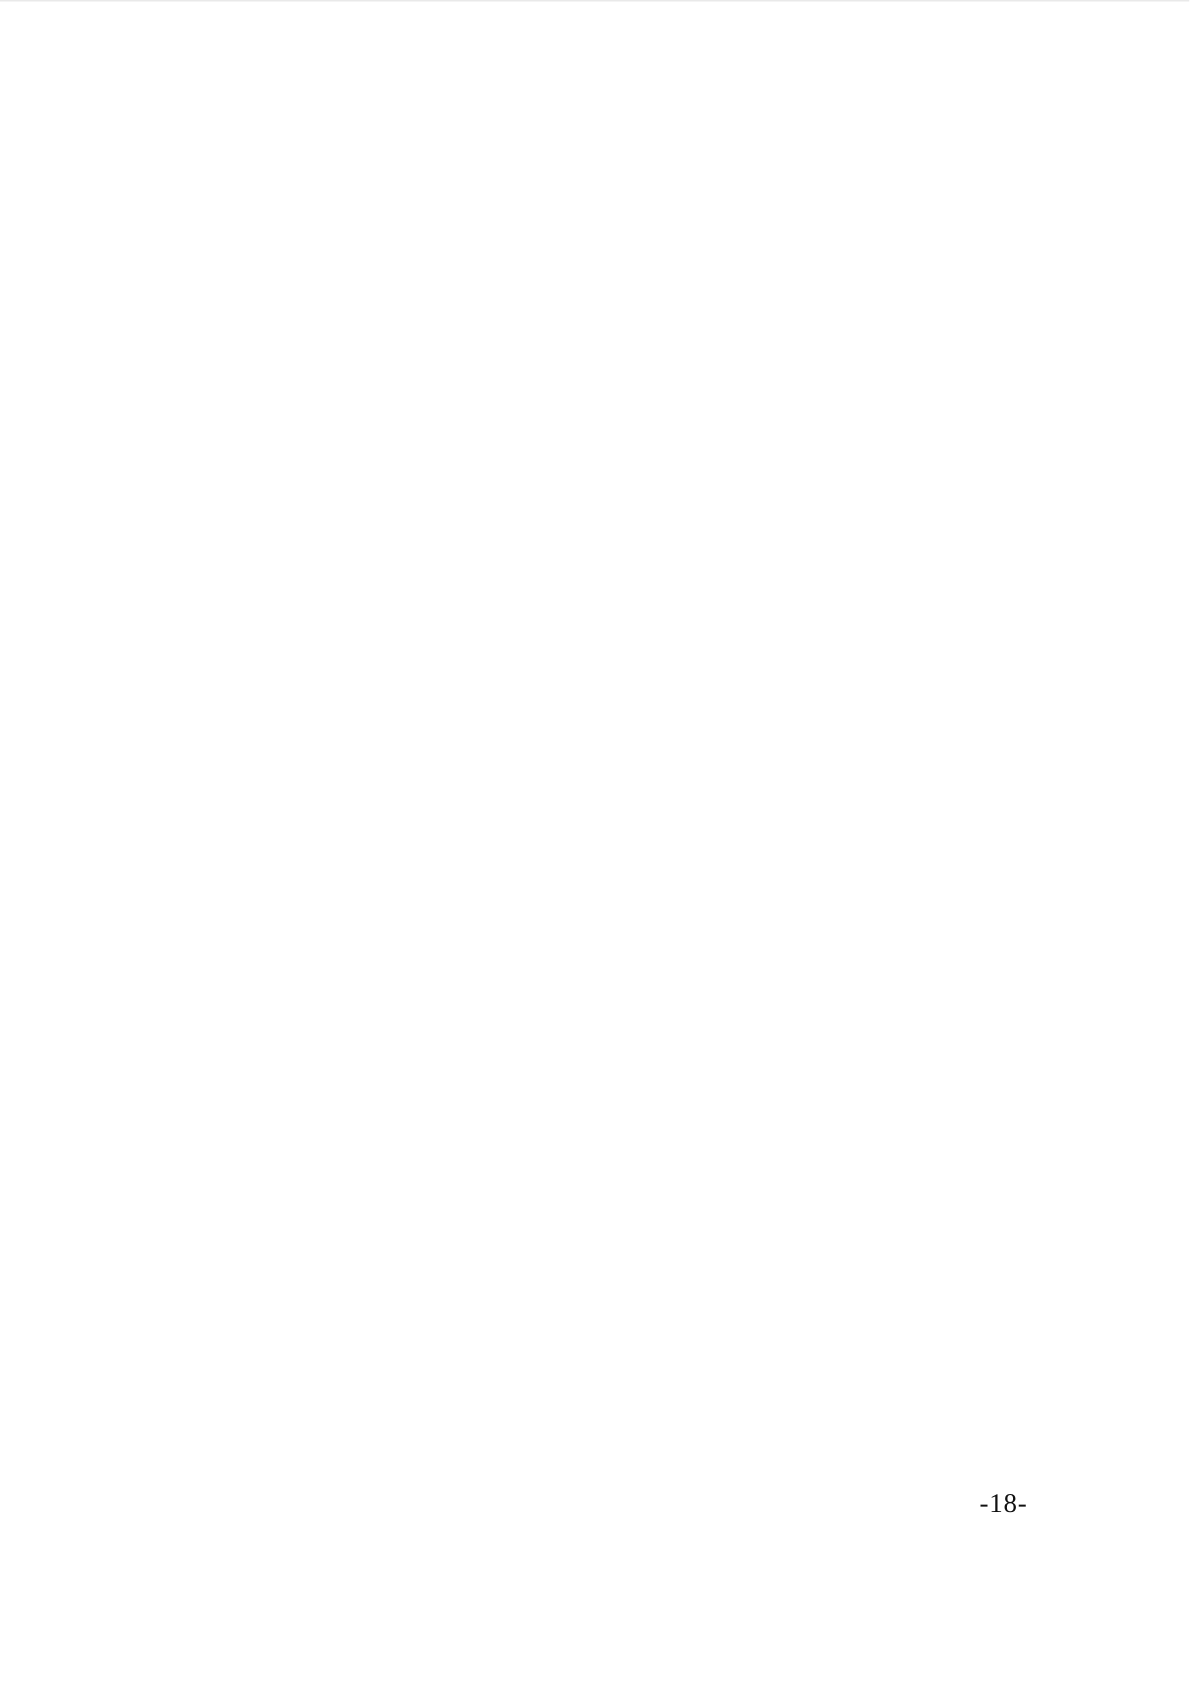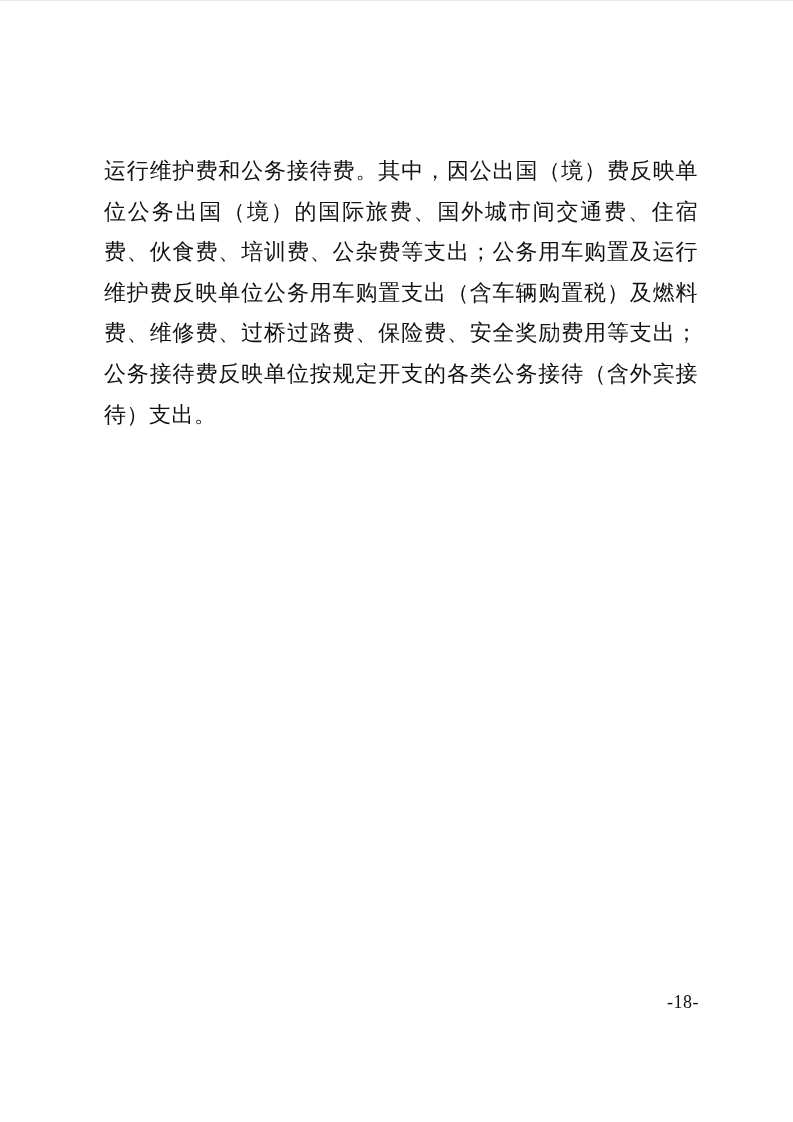--- a/index.html
+++ b/index.html
@@ -35,28 +35,27 @@
   }
   .para.indent {
     text-indent: 2em;
   }
   .term-lead {
     font-weight: bold;
   }
   .page-number {
     position: absolute;
     top: 990px;
-    right: 94px;
+    right: 108px;
     font-size: 18px;
     line-height: 22px;
     letter-spacing: 0.5px;
     color: #111111;
   }
 </style>
 </head>
 <body>
 
 <div class="page">
   <div class="text-block">
-    <p class="para">运行维护费和公务接待费。其中，因公出国（境）费反映单位公务出国（境）的国际旅费、国外城市间交通费、住宿费、伙食费、培训费、公杂费等支出；公务用车购置及运行维护费反映单位公务用车购置支出（含车辆购置税）及燃料费、维修费、过桥过路费、保险费、安全奖励费用等支出；公务接待费反映单位按规定开支的各类公务接待（含外宾接待）支出。</p>
   </div>
   <div class="page-number">-18-</div>
 </div>
 
 </body></html>

